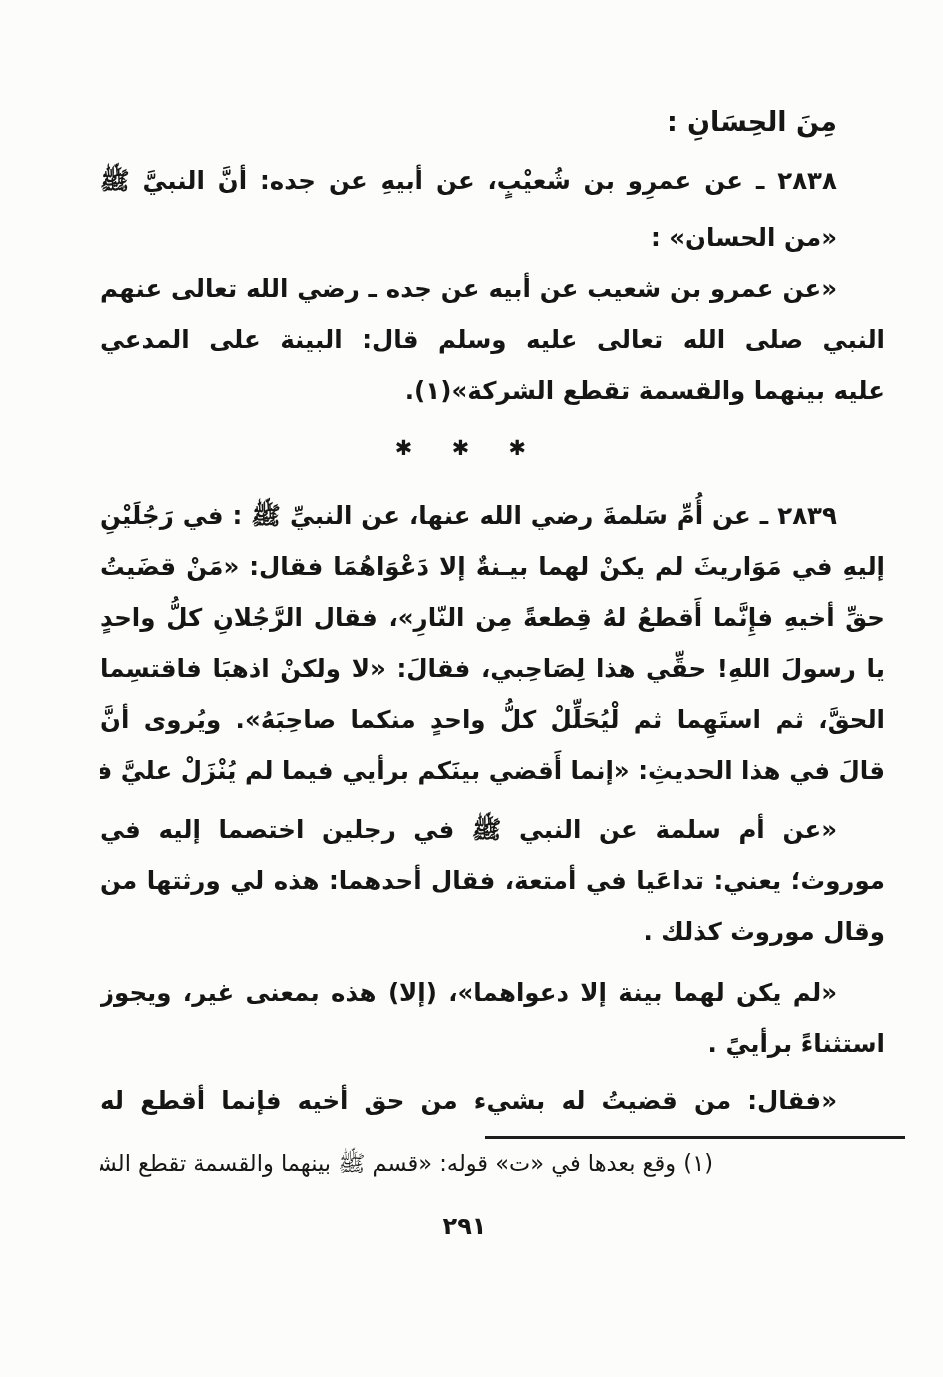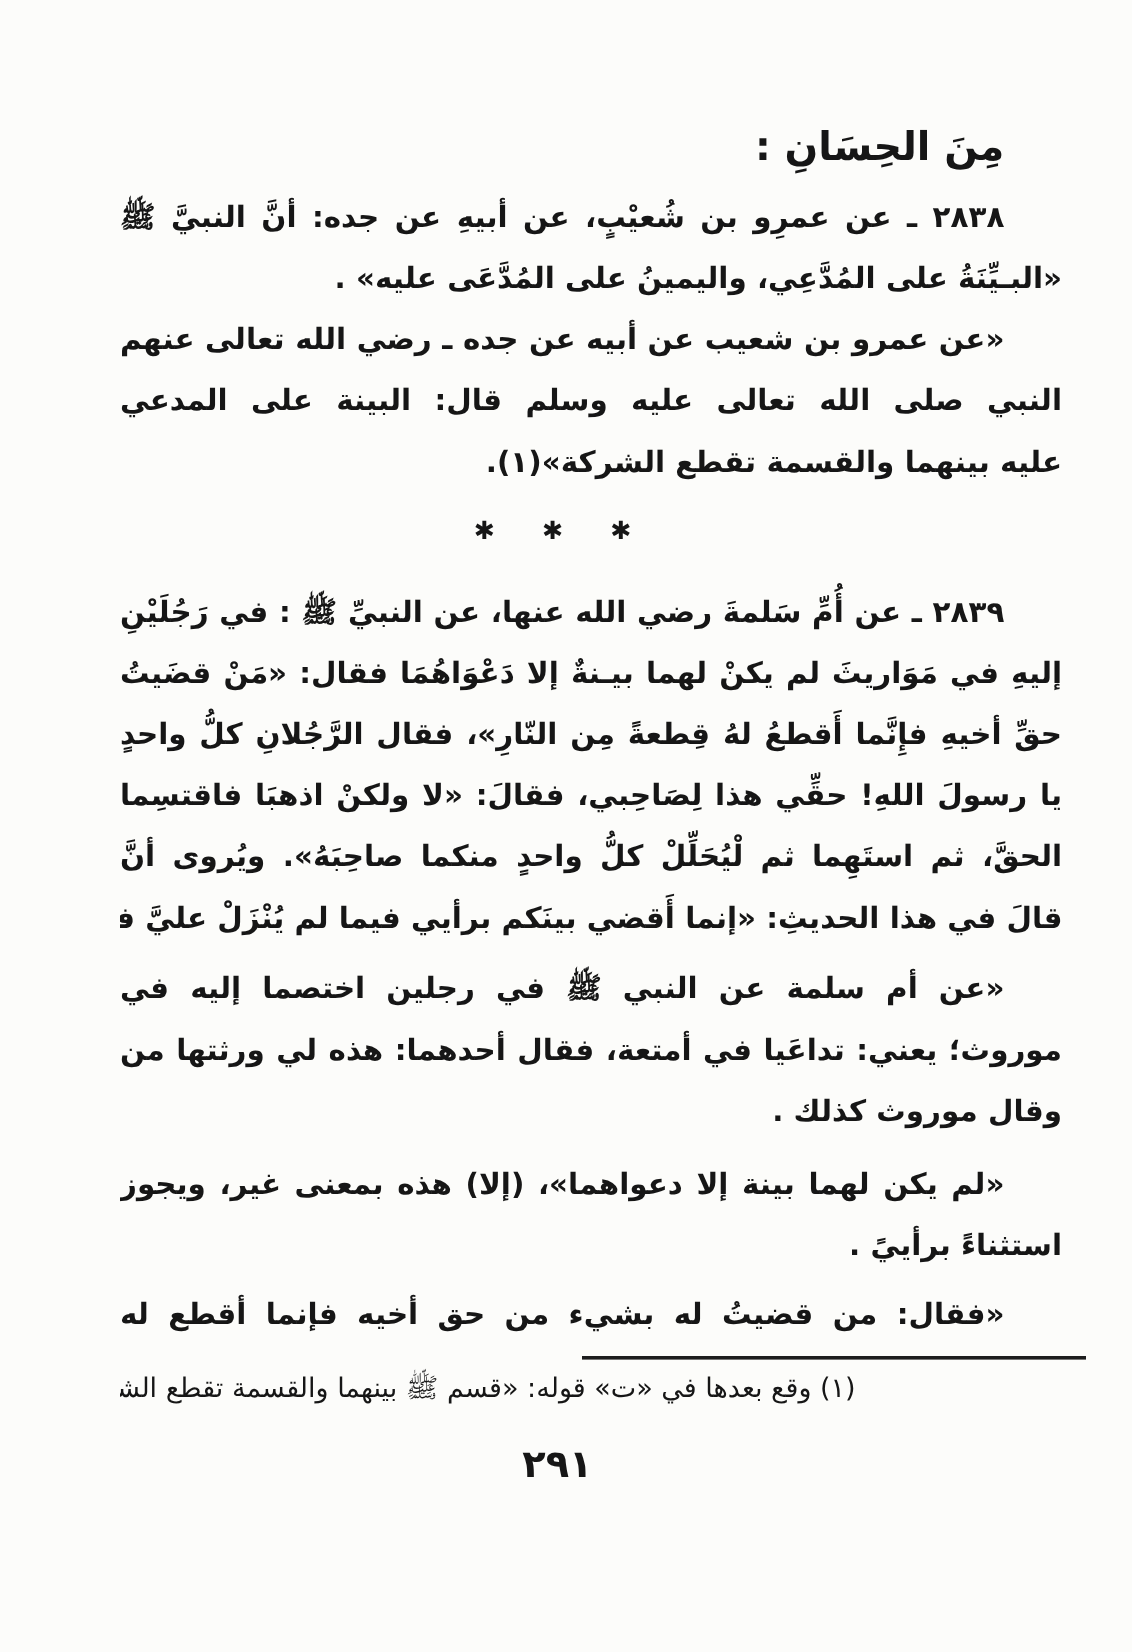--- a/index.html
+++ b/index.html
@@ -37,21 +37,21 @@
     text-align-last:justify;
   }
   .end{
     text-align:right;
     text-align-last:right;
   }
   .indent{
     padding-right:48px;
   }
   .h1{
-    font-size:33px;
+    font-size:27px;
   }
   .para{margin-top:0;}
   .mt8{margin-top:8px;}
   .mt6{margin-top:6px;}
   .mt10{margin-top:10px;}
   .mt22{margin-top:22px;}
   .stars{
     margin-top:12px;
     height:40px;
     line-height:40px;
@@ -91,38 +91,38 @@
     white-space:nowrap;
     overflow:hidden;
     text-align:right;
   }
   .page-number{
     margin-top:24px;
     text-align:center;
     text-align-last:center;
     position:relative;
     left:-28px;
-    font-size:32px;
+    font-size:24px;
     font-weight:bold;
     line-height:34px;
   }
 </style>
 </head>
 <body>
 
 <div class="page">
   <div class="textblock">
 
     <div class="line end indent h1">مِنَ الحِسَانِ :</div>
 
     <div class="para mt8">
       <div class="line full indent">٢٨٣٨ ـ عن عمرِو بن شُعيْبٍ، عن أبيهِ عن جده: أنَّ النبيَّ ﷺ قال:</div>
-      <div class="line end">«البـيِّنَةُ على المُدَّعِي، واليمينُ على المُدَّعَى عليه» .</div>
     </div>
 
+    <div class="line end indent mt6">«من الحسان» :</div>
 
     <div class="para">
       <div class="line full indent">«عن عمرو بن شعيب عن أبيه عن جده ـ رضي الله تعالى عنهم ـ: أن</div>
       <div class="line full">النبي صلى الله تعالى عليه وسلم قال: البينة على المدعي واليمين على المدعَى</div>
       <div class="line end">عليه بينهما والقسمة تقطع الشركة»(١).</div>
     </div>
 
     <div class="stars">✱ ✱ ✱</div>
 
     <div class="para mt22">

